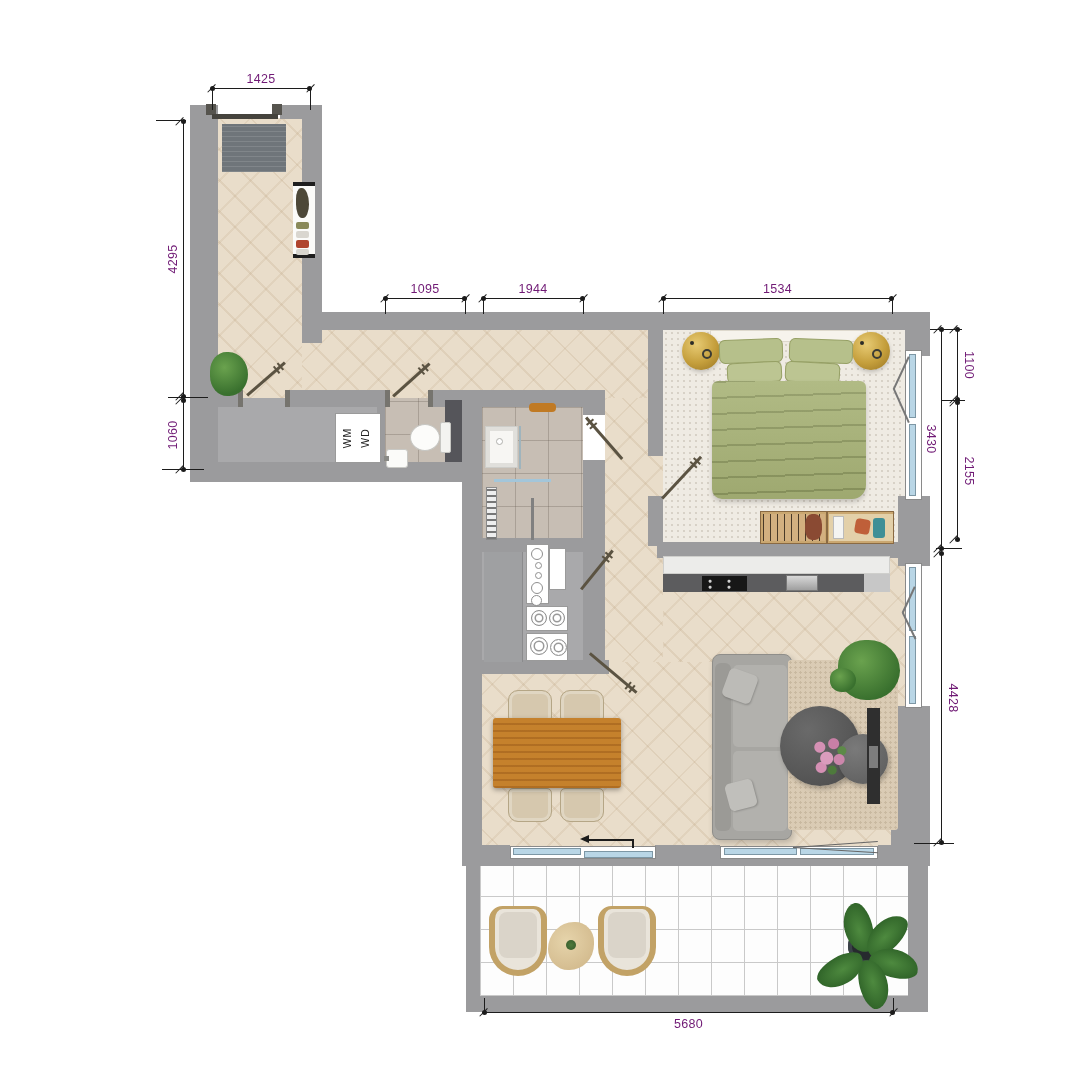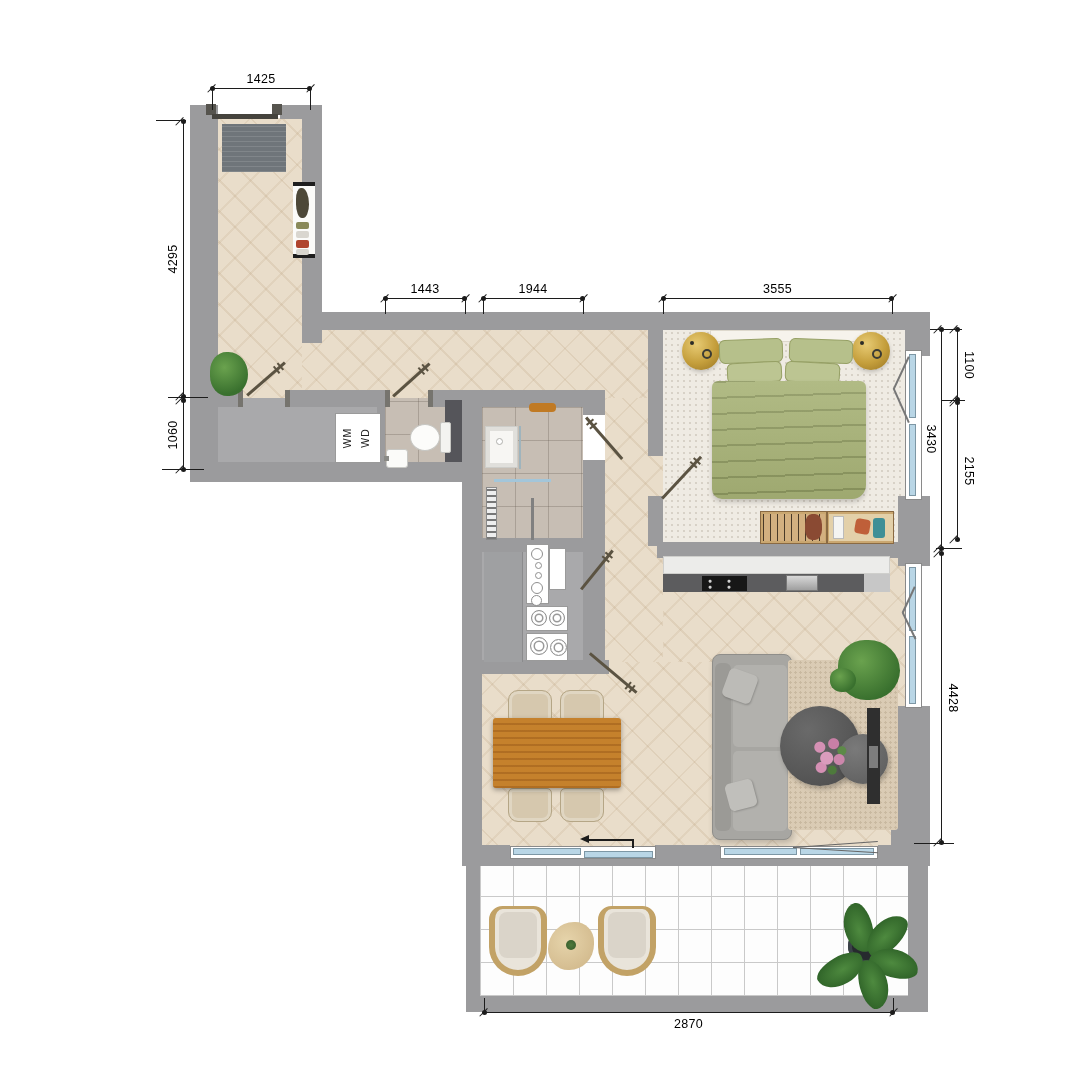--- a/index.html
+++ b/index.html
@@ -24,21 +24,21 @@
   .door{position:absolute;height:2.5px;background:#5b5342;color:#5b5342;transform-origin:0 50%;}
   .door::before,.door::after{content:"";position:absolute;width:2px;height:9px;background:currentColor;top:-3.2px;}
   .door::before{right:5px;}.door::after{right:10px;}
   .thin{position:absolute;height:1.6px;background:#777;transform-origin:0 50%;}
   .frame{position:absolute;background:#fff;border:1px solid #8a8a8a;box-sizing:border-box;}
   .glass{position:absolute;background:#b9d6e6;box-shadow:inset 0 0 0 1px #7d97a5;}
   .dimh{position:absolute;border-top:1.4px solid #1c1c1c;height:0;}
   .dimv{position:absolute;border-left:1.4px solid #1c1c1c;width:0;}
   .dot{position:absolute;width:5px;height:5px;border-radius:50%;background:#1c1c1c;}
   .tk{position:absolute;width:1.4px;height:11px;background:#1c1c1c;}
-  .lab{position:absolute;font-size:12.5px;letter-spacing:.3px;color:#000000;white-space:nowrap;}
+  .lab{position:absolute;font-size:12.5px;letter-spacing:.3px;color:#701a75;white-space:nowrap;}
   .dimh .lab{left:50%;top:-17px;transform:translateX(-50%);}
   .dimh.below .lab{top:4px;}
   .dimv .lab{top:50%;left:4px;transform:translateY(-50%);writing-mode:vertical-rl;}
   .dimv.left .lab{left:auto;right:4px;transform:translateY(-50%) rotate(180deg);}
   .circ{position:absolute;border:1.5px solid #8f8f8f;border-radius:50%;background:#fff;box-sizing:border-box;}
   .leaf{position:absolute;width:50px;height:28px;transform-origin:-4px 50%;
     background:radial-gradient(ellipse at 45% 50%,#4e8a3f,#2c5f26 85%);
     border-radius:50% 50% 50% 50%/60% 60% 40% 40%;}
   .wmwd span{position:absolute;top:50%;writing-mode:vertical-rl;transform:translateY(-50%) rotate(180deg);
     font-size:10.5px;color:#222;letter-spacing:1px;}
@@ -282,35 +282,35 @@
       <span class="dot" style="left:-3px;bottom:-2px;"></span>
     <span class="tk" style="left:-5px;top:-5px;transform:rotate(45deg);"></span>
       <span class="tk" style="left:-5px;bottom:-5px;transform:rotate(45deg);"></span>
     <span class="lab">1060</span>
   </div>
   <div class="dimh" style="left:385px;top:298px;width:80px;">
     <span class="dot" style="left:-2px;top:-3px;"></span>
       <span class="dot" style="right:-2px;top:-3px;"></span>
     <span class="tk" style="left:-1px;top:-6px;transform:rotate(45deg);"></span>
       <span class="tk" style="right:-1px;top:-6px;transform:rotate(45deg);"></span>
-    <span class="lab">1443</span>
+    <span class="lab">1095</span>
   </div>
   <div class="dimh" style="left:483px;top:298px;width:100px;">
     <span class="dot" style="left:-2px;top:-3px;"></span>
       <span class="dot" style="right:-2px;top:-3px;"></span>
     <span class="tk" style="left:-1px;top:-6px;transform:rotate(45deg);"></span>
       <span class="tk" style="right:-1px;top:-6px;transform:rotate(45deg);"></span>
     <span class="lab">1944</span>
   </div>
   <div class="dimh" style="left:663px;top:298px;width:229px;">
     <span class="dot" style="left:-2px;top:-3px;"></span>
       <span class="dot" style="right:-2px;top:-3px;"></span>
     <span class="tk" style="left:-1px;top:-6px;transform:rotate(45deg);"></span>
       <span class="tk" style="right:-1px;top:-6px;transform:rotate(45deg);"></span>
-    <span class="lab">3555</span>
+    <span class="lab">1534</span>
   </div>
   <div class="dimv" style="left:957px;top:329px;height:71px;">
     <span class="dot" style="left:-3px;top:-2px;"></span>
       <span class="dot" style="left:-3px;bottom:-2px;"></span>
     <span class="tk" style="left:-5px;top:-5px;transform:rotate(45deg);"></span>
       <span class="tk" style="left:-5px;bottom:-5px;transform:rotate(45deg);"></span>
     <span class="lab">1100</span>
   </div>
   <div class="dimv" style="left:957px;top:402px;height:138px;">
     <span class="dot" style="left:-3px;top:-2px;"></span>
@@ -331,16 +331,16 @@
       <span class="dot" style="left:-3px;bottom:-2px;"></span>
     <span class="tk" style="left:-5px;top:-5px;transform:rotate(45deg);"></span>
       <span class="tk" style="left:-5px;bottom:-5px;transform:rotate(45deg);"></span>
     <span class="lab">4428</span>
   </div>
   <div class="dimh below" style="left:484px;top:1012px;width:409px;">
     <span class="dot" style="left:-2px;top:-3px;"></span>
       <span class="dot" style="right:-2px;top:-3px;"></span>
     <span class="tk" style="left:-1px;top:-6px;transform:rotate(45deg);"></span>
       <span class="tk" style="right:-1px;top:-6px;transform:rotate(45deg);"></span>
-    <span class="lab">2870</span>
+    <span class="lab">5680</span>
   </div>
 
 </div>
 
 </body></html>

